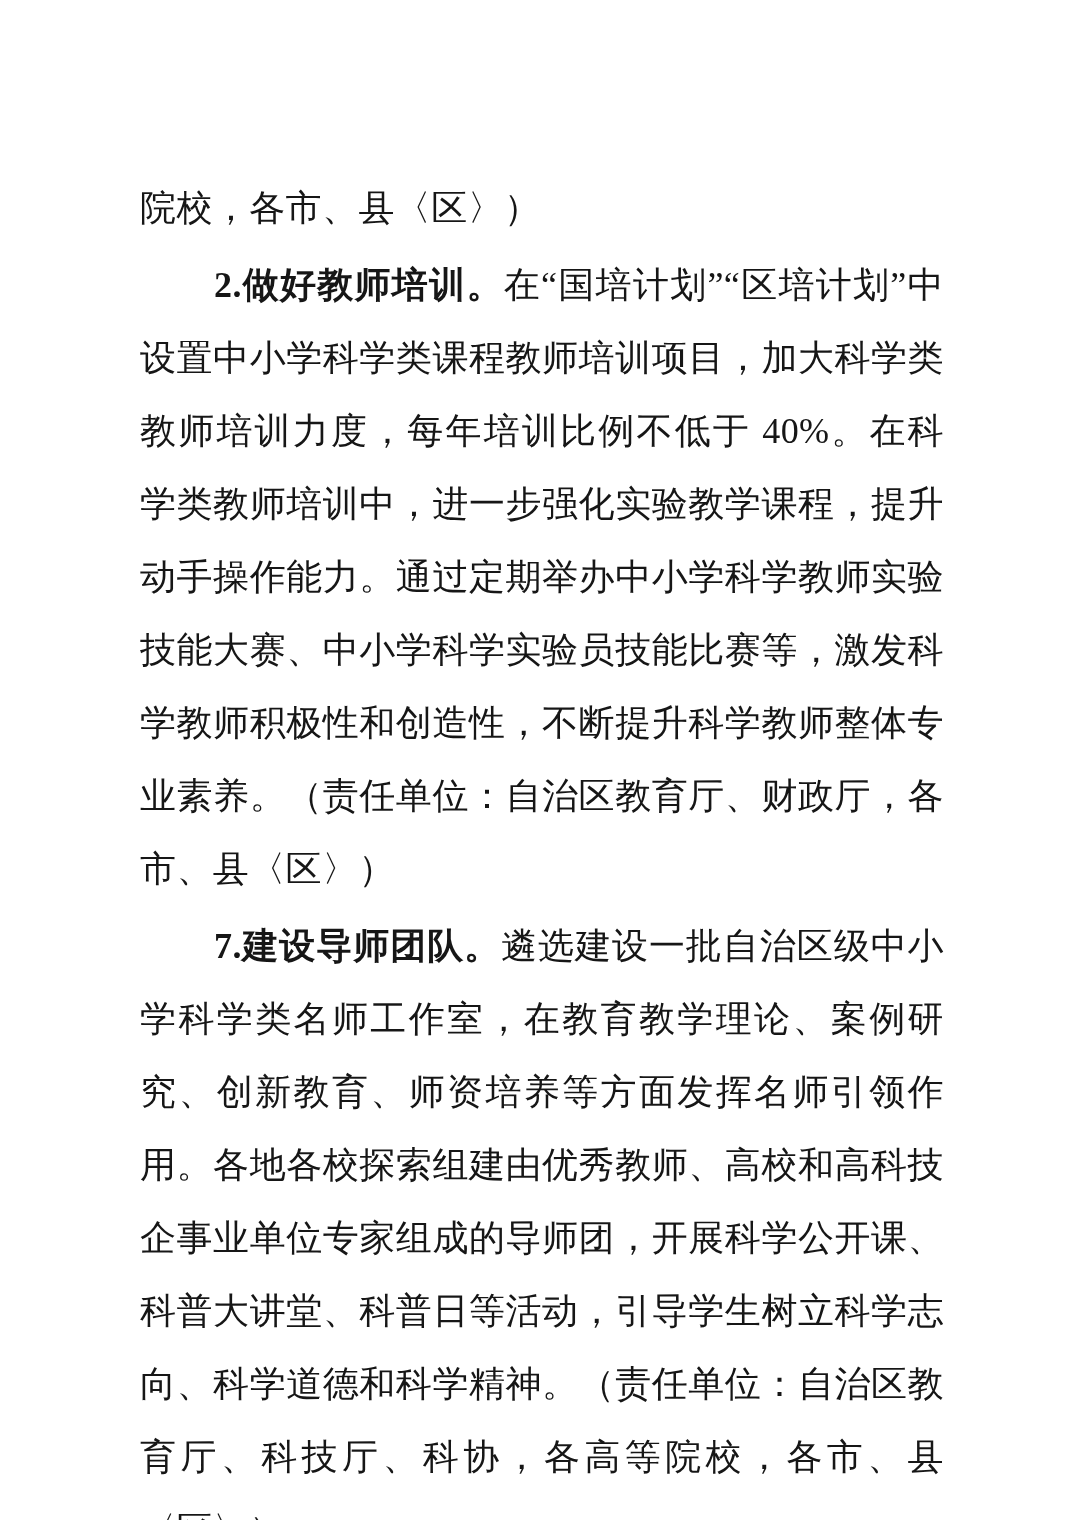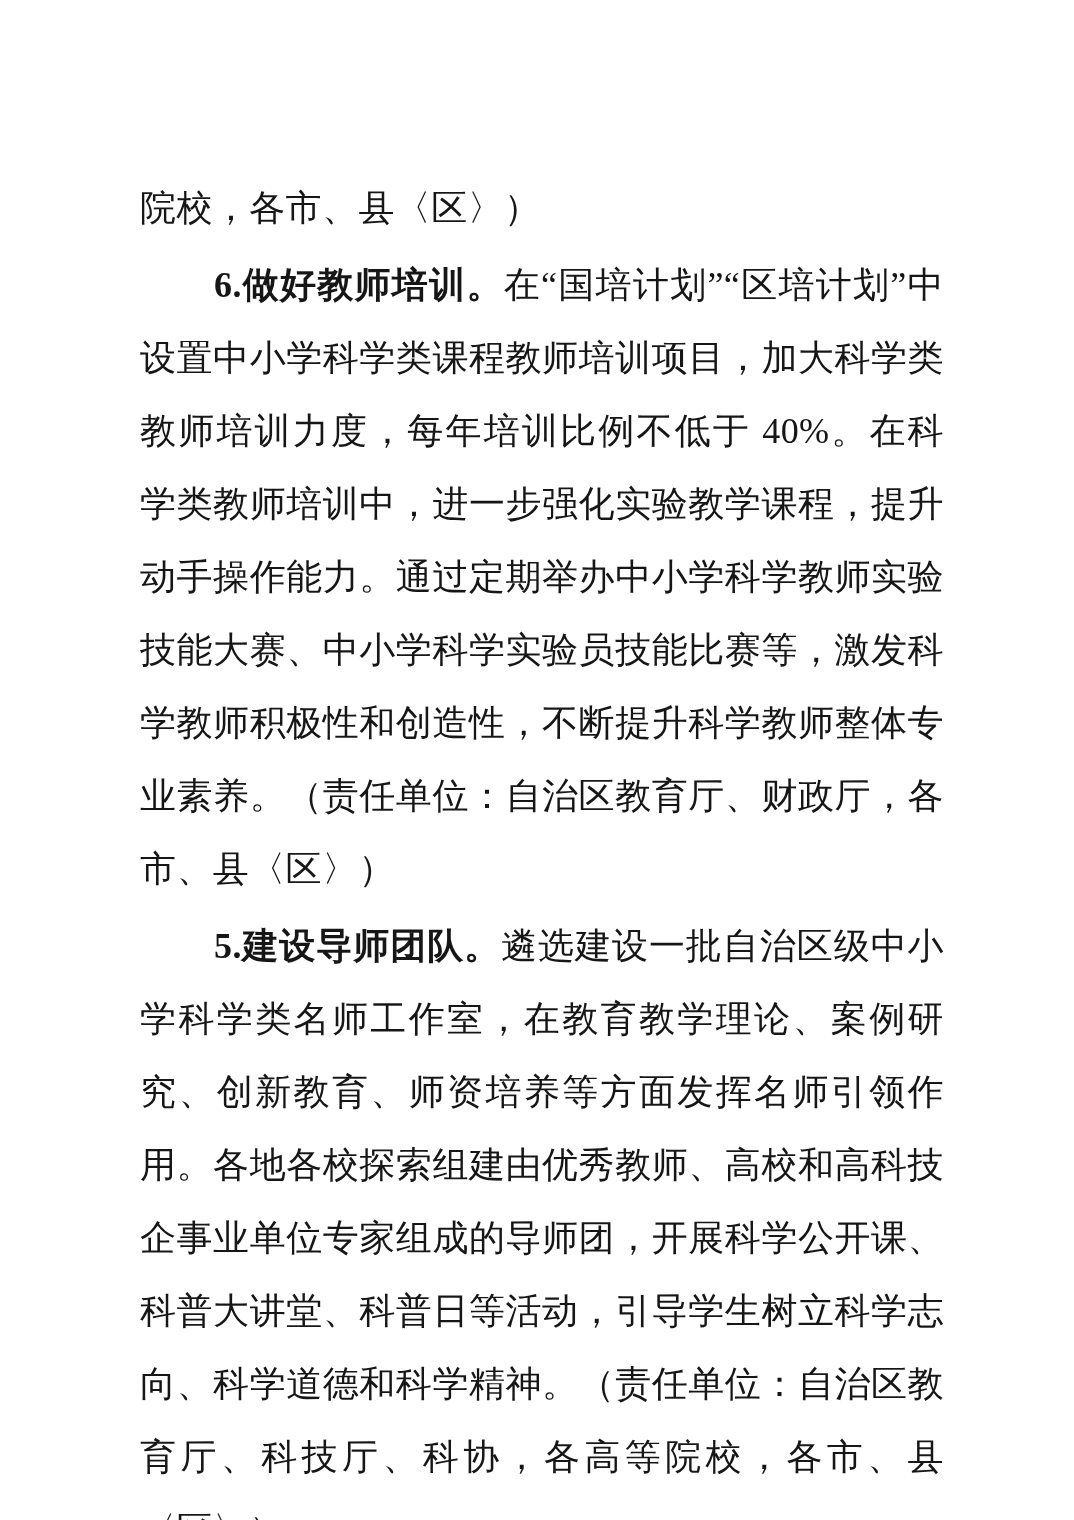--- a/index.html
+++ b/index.html
@@ -44,21 +44,21 @@
 <body>
 
 <div class="page">
   <div class="text-body">
 
     <p class="para">
       <span>院校，各市、县〈区〉）</span>
     </p>
 
     <p class="para indent">
-      <span class="run-bold">6.做好教师培训。</span><span>在“国培计划”“区培计划”中设置中小学科学类课程教师培训项目，加大科学类教师培训力度，每年培训比例不低于 40%。在科学类教师培训中，进一步强化实验教学课程，提升动手操作能力。通过定期举办中小学科学教师实验技能大赛、中小学科学实验员技能比赛等，激发科学教师积极性和创造性，不断提升科学教师整体专业素养。（责任单位：自治区教育厅、财政厅，各市、县〈区〉）</span>
+      <span class="run-bold">2.做好教师培训。</span><span>在“国培计划”“区培计划”中设置中小学科学类课程教师培训项目，加大科学类教师培训力度，每年培训比例不低于 40%。在科学类教师培训中，进一步强化实验教学课程，提升动手操作能力。通过定期举办中小学科学教师实验技能大赛、中小学科学实验员技能比赛等，激发科学教师积极性和创造性，不断提升科学教师整体专业素养。（责任单位：自治区教育厅、财政厅，各市、县〈区〉）</span>
     </p>
 
     <p class="para indent">
-      <span class="run-bold">5.建设导师团队。</span><span>遴选建设一批自治区级中小学科学类名师工作室，在教育教学理论、案例研究、创新教育、师资培养等方面发挥名师引领作用。各地各校探索组建由优秀教师、高校和高科技企事业单位专家组成的导师团，开展科学公开课、科普大讲堂、科普日等活动，引导学生树立科学志向、科学道德和科学精神。（责任单位：自治区教育厅、科技厅、科协，各高等院校，各市、县〈区〉）</span>
+      <span class="run-bold">7.建设导师团队。</span><span>遴选建设一批自治区级中小学科学类名师工作室，在教育教学理论、案例研究、创新教育、师资培养等方面发挥名师引领作用。各地各校探索组建由优秀教师、高校和高科技企事业单位专家组成的导师团，开展科学公开课、科普大讲堂、科普日等活动，引导学生树立科学志向、科学道德和科学精神。（责任单位：自治区教育厅、科技厅、科协，各高等院校，各市、县〈区〉）</span>
     </p>
 
   </div>
 </div>
 
 </body></html>

